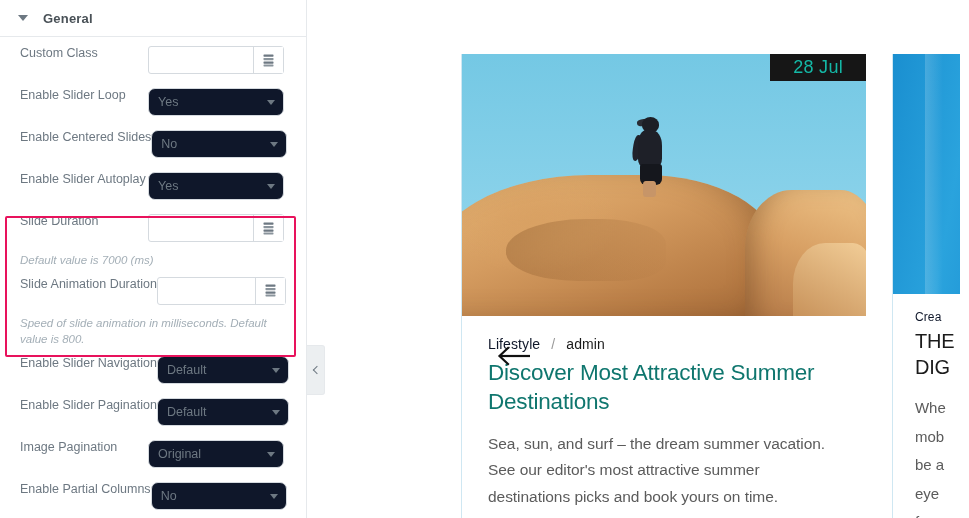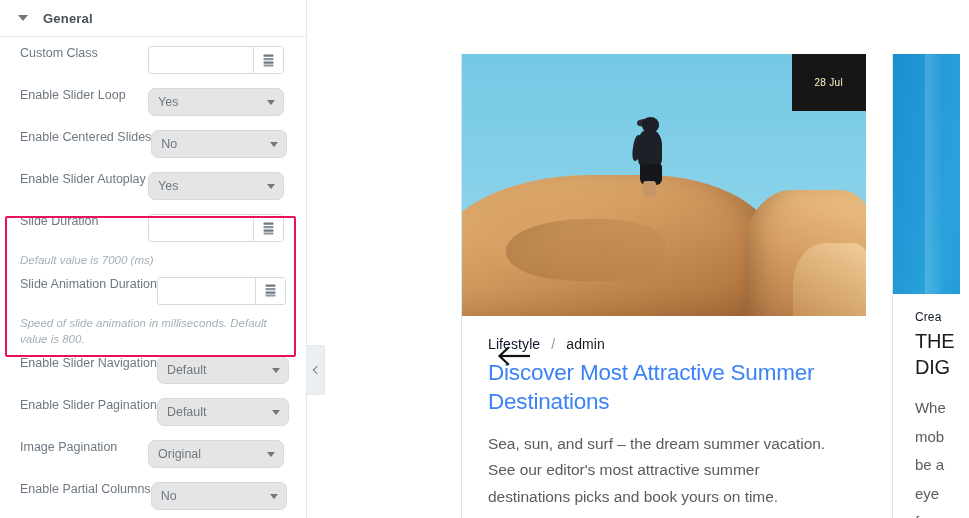--- a/index.html
+++ b/index.html
@@ -51,21 +51,21 @@
   }
   .tag-btn{
     width:29px;border-left:1px solid #d5dadf;display:flex;align-items:center;justify-content:center;
     background:#fff;cursor:pointer;
   }
   .tag-glyph{display:block;}
 
   
   .sel{
     position:relative;height:28px;width:136px;
-    border:1px solid #d5dadf;border-radius:7px;box-sizing:border-box;background:#e5e5e5;
+    border:1px solid #d5dadf;border-radius:7px;box-sizing:border-box;background:#0f172a;
     display:flex;align-items:center;padding:0 9px;cursor:pointer;
   }
   .sel .val{font-size:12.5px;color:#6d7882;}
   .sel .arr{
     position:absolute;right:8px;top:50%;margin-top:-2px;
     width:0;height:0;border-left:4.5px solid transparent;border-right:4.5px solid transparent;
     border-top:5px solid #6d7882;
   }
 
   .hint{
@@ -141,36 +141,36 @@
   .p1-person{position:absolute;left:41%;bottom:43%;width:46px;height:86px;}
   .p1-head{position:absolute;left:14px;top:0;width:17px;height:15px;background:#1d1f26;border-radius:50% 50% 42% 42%;}
   .p1-cap{position:absolute;left:9px;top:2px;width:14px;height:7px;background:#2a2d35;border-radius:40% 10% 10% 40%;transform:rotate(-8deg);}
   .p1-torso{position:absolute;left:10px;top:13px;width:24px;height:37px;background:#1e2028;border-radius:36% 42% 22% 22%;}
   .p1-arm{position:absolute;left:5px;top:18px;width:8px;height:26px;background:#20222b;border-radius:40% 40% 45% 45%;transform:rotate(9deg);}
   .p1-shorts{position:absolute;left:12px;top:47px;width:22px;height:21px;background:#15171d;border-radius:12% 14% 28% 28%;}
   .p1-leg{position:absolute;left:15px;top:64px;width:13px;height:16px;background:#c79568;border-radius:22%;}
 
   
   .date-badge{
-    position:absolute;right:0;top:0;background:#161616;color:#fef9c3;
-    font-size:10px;padding:23px 23px;letter-spacing:.3px;
+    position:absolute;right:0;top:0;background:#161616;color:#14b8a6;
+    font-size:18px;padding:3px 23px;letter-spacing:.3px;
   }
 
   
   .photo2{position:absolute;inset:0;background:linear-gradient(100deg,#1a8fd0 0%,#2aa3dd 35%,#1c92d4 62%,#1579b6 100%);}
   .p2-fold{position:absolute;top:0;bottom:0;width:18px;background:linear-gradient(90deg,rgba(255,255,255,.18),rgba(255,255,255,0));}
   .p2-fold.f1{left:16%;}
 
   .card-body{padding:20px 26px 0 26px;}
   .meta{font-size:14px;color:#222;letter-spacing:.1px;margin-bottom:7px;}
   .meta .sep{color:#9a9a9a;margin:0 7px;}
   .meta .cat{color:#0f172a;}
   .meta .author{color:#1b1b1b;}
   .card-title{
-    font-size:22.5px;font-weight:normal;color:#3b82f6;line-height:1.28;margin:0 0 14px 0;
+    font-size:22.5px;font-weight:normal;color:#0f766e;line-height:1.28;margin:0 0 14px 0;
     letter-spacing:-.2px;
   }
   .card-excerpt{
     font-size:15.5px;color:#5b5b5b;line-height:1.72;margin:0;letter-spacing:-.05px;
   }
   .card.second .meta{font-size:12px;color:#6f6f6f;margin-bottom:4px;}
   .card.second .card-title{font-size:20px;line-height:1.3;color:#1b1b1b;}
   .card.second .card-excerpt{font-size:15px;line-height:1.9;color:#5b5b5b;}
   .card.second .card-body{padding:16px 0 0 22px;}
   .card.second .card-media{height:240px;}

